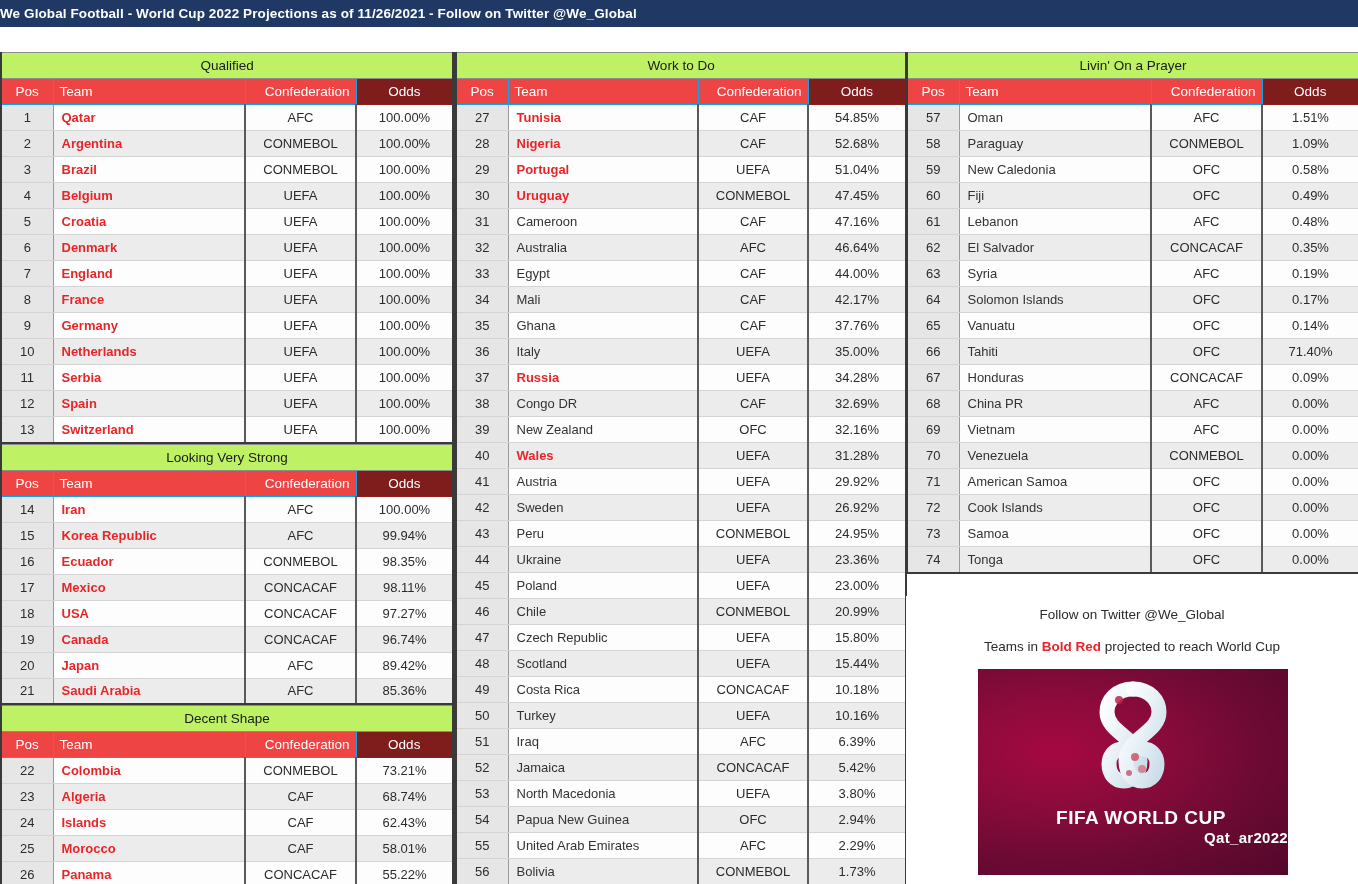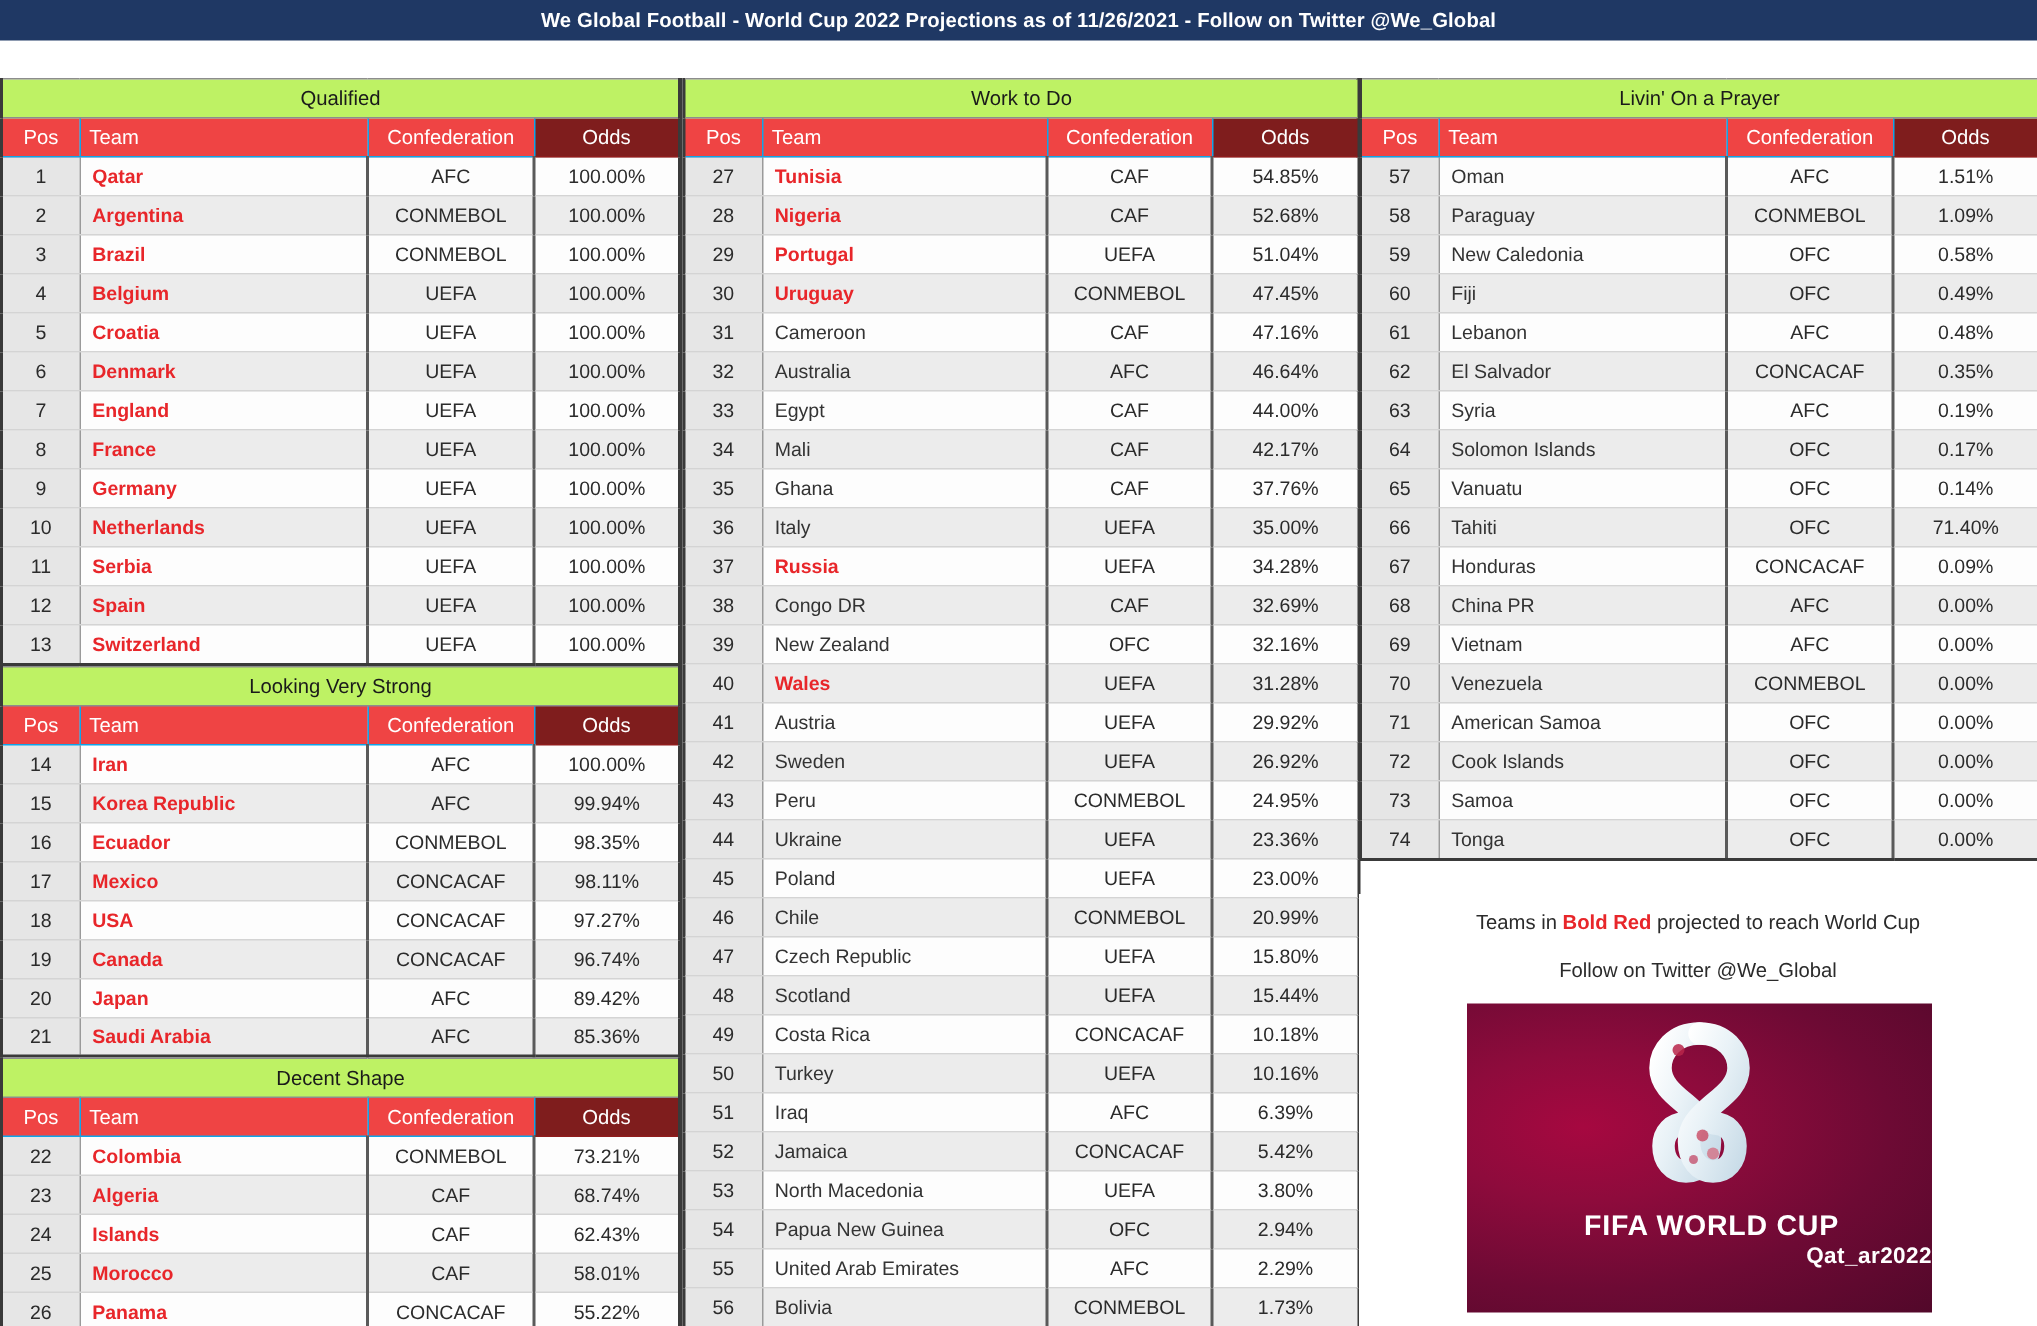--- a/index.html
+++ b/index.html
@@ -11,21 +11,21 @@
     overflow: hidden;
   }
   #page { position: relative; width: 1358px; height: 884px; background: #fff; }
 
   
   .titlebar {
     position: absolute; left: 0; top: 0; width: 1358px; height: 27px;
     background: #1f3864;
     color: #ffffff;
     font-size: 13.5px; font-weight: bold;
-    display: flex; align-items: center; justify-content: center;
+    display: flex; align-items: center; 
     letter-spacing: .1px;
   }
 
   
   .col { position: absolute; top: 52px; }
   .col-left   { left: 0px;   width: 453px; }
   .col-mid    { left: 455px; width: 450px; }
   .col-right  { left: 906px; width: 452px; border-radius: 11px; }
 
   .vsep {
@@ -55,21 +55,21 @@
     padding: 0 6px;
     font-weight: normal;
     font-size: 13.5px;
     color: #ffffff;
     background: #ef4444;
     border: 1px solid #0ea5e9;
     vertical-align: middle;
   }
   tr.hdr th.h-pos  { text-align: center; border-left: 2px solid #3a3a3a; }
   tr.hdr th.h-team { text-align: left; }
-  tr.hdr th.h-conf { text-align: center; border-left: 1px solid #ffffff; }
+  tr.hdr th.h-conf { text-align: right; border-left: 1px solid #ffffff; }
   tr.hdr th.h-odds {
     text-align: center; background: #7f1d1d; border: 1px solid #8f1d1d;
     border-right: 2px solid #3a3a3a;
   }
 
   tbody tr.drow td { height: 26px; padding: 0 8px; vertical-align: middle; }
   td.c-pos {
     text-align: center; background: #e6e6e6; color: #2b2b2b;
     border-left: 2px solid #3a3a3a; border-right: 1px solid #9a9a9a;
     border-bottom: 1px solid #d4d4d4;
@@ -702,24 +702,24 @@
             <td class="c-pos">74</td>
             <td class="c-team">Tonga</td>
             <td class="c-conf">OFC</td>
             <td class="c-odds">0.00%</td>
           </tr>
         </tbody>
       </table>
     </div>
 
   <div class="footer">
+    <div class="note">Follow on Twitter @We_Global</div>
     <div class="note">
       <span>Teams in </span><span class="bold-red">Bold Red</span><span> projected to reach World Cup</span>
     </div>
-    <div class="note">Follow on Twitter @We_Global</div>
 
     <div class="logo-wrap">
       <svg class="logo-mark" viewBox="0 0 90 120">
         <defs>
           <linearGradient id="ribG" x1="0" y1="0" x2="1" y2="1">
             <stop offset="0%" stop-color="#ffffff"></stop>
             <stop offset="45%" stop-color="#e9f2f7"></stop>
             <stop offset="100%" stop-color="#c9dce8"></stop>
           </linearGradient>
         </defs>

